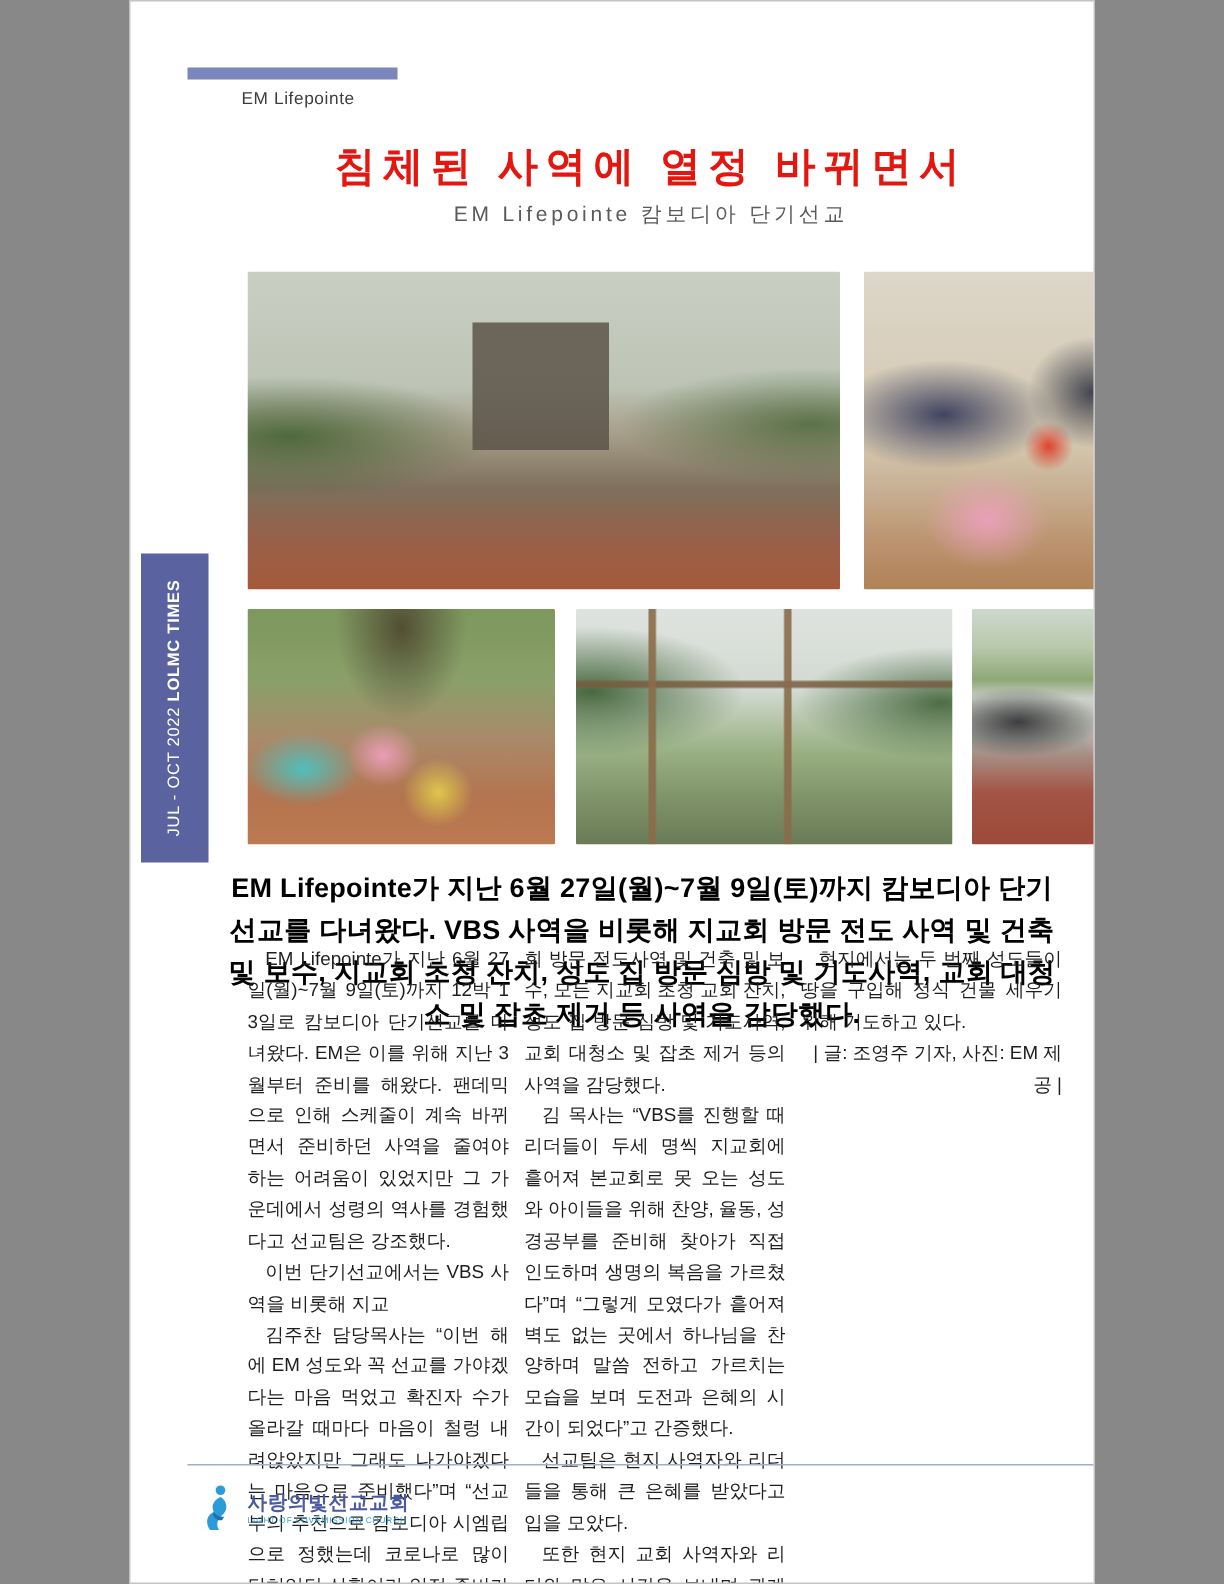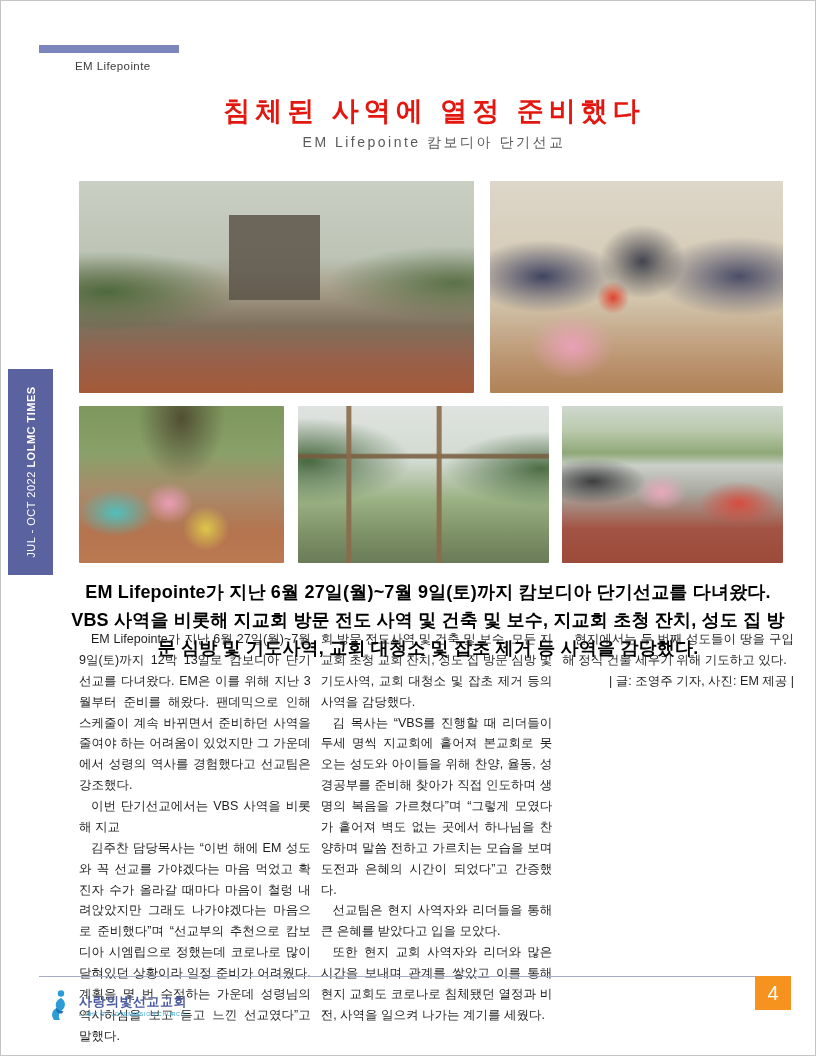--- a/index.html
+++ b/index.html
@@ -1,17 +1,17 @@
 <!DOCTYPE html>
 <html><head>
 <meta charset="utf-8">
 <style>
   html,body{margin:0;padding:0;background:#888;}
   .page{
-    position:relative;width:816px;height:1056px;margin:0 auto;
+    position:relative;width:644px;height:1056px;margin:0 auto;
     background:#ffffff;border:1px solid #c4c4c4;box-sizing:border-box;
     font-family:"Liberation Sans","DejaVu Sans",sans-serif;color:#222;
     overflow:hidden;
   }
   
   .top-bar{position:absolute;left:38px;top:44px;width:140px;height:8px;background:#7b86bd;}
   .section-label{position:absolute;left:74px;top:59px;font-size:11.5px;color:#3c3c3c;letter-spacing:.4px;}
   
   .title{position:absolute;left:78px;right:26px;top:92px;text-align:center;
     font-size:27px;font-weight:bold;color:#e3170f;letter-spacing:5px;white-space:nowrap;}
@@ -78,21 +78,21 @@
   .logo .t2{font-size:5.5px;color:#35a3d5;letter-spacing:.6px;margin-top:2px;}
 </style>
 </head>
 <body>
 
 <div class="page">
 
   <div class="top-bar"></div>
   <div class="section-label">EM Lifepointe</div>
 
-  <div class="title">침체된 사역에 열정 준비했다</div>
+  <div class="title">침체된 사역에 열정 바뀌면서</div>
   <div class="subtitle">EM Lifepointe 캄보디아 단기선교</div>
 
   <div class="photo photo-1" title="mission team and local congregation group photo in front of church building"></div>
   <div class="photo photo-2" title="team members washing children's hair outdoors"></div>
   <div class="photo photo-3" title="children singing and dancing outdoors under a tree"></div>
   <div class="photo photo-4" title="team building a wooden frame structure"></div>
   <div class="photo photo-5" title="children receiving haircuts beside mirror wall"></div>
 
   <div class="caption">EM Lifepointe가 지난 6월 27일(월)~7월 9일(토)까지 캄보디아 단기선교를 다녀왔다. VBS 사역을 비롯해 지교회 방문 전도 사역 및 건축 및 보수, 지교회 초청 잔치, 성도 집 방문 심방 및 기도사역, 교회 대청소 및 잡초 제거 등 사역을 감당했다.</div>
 

